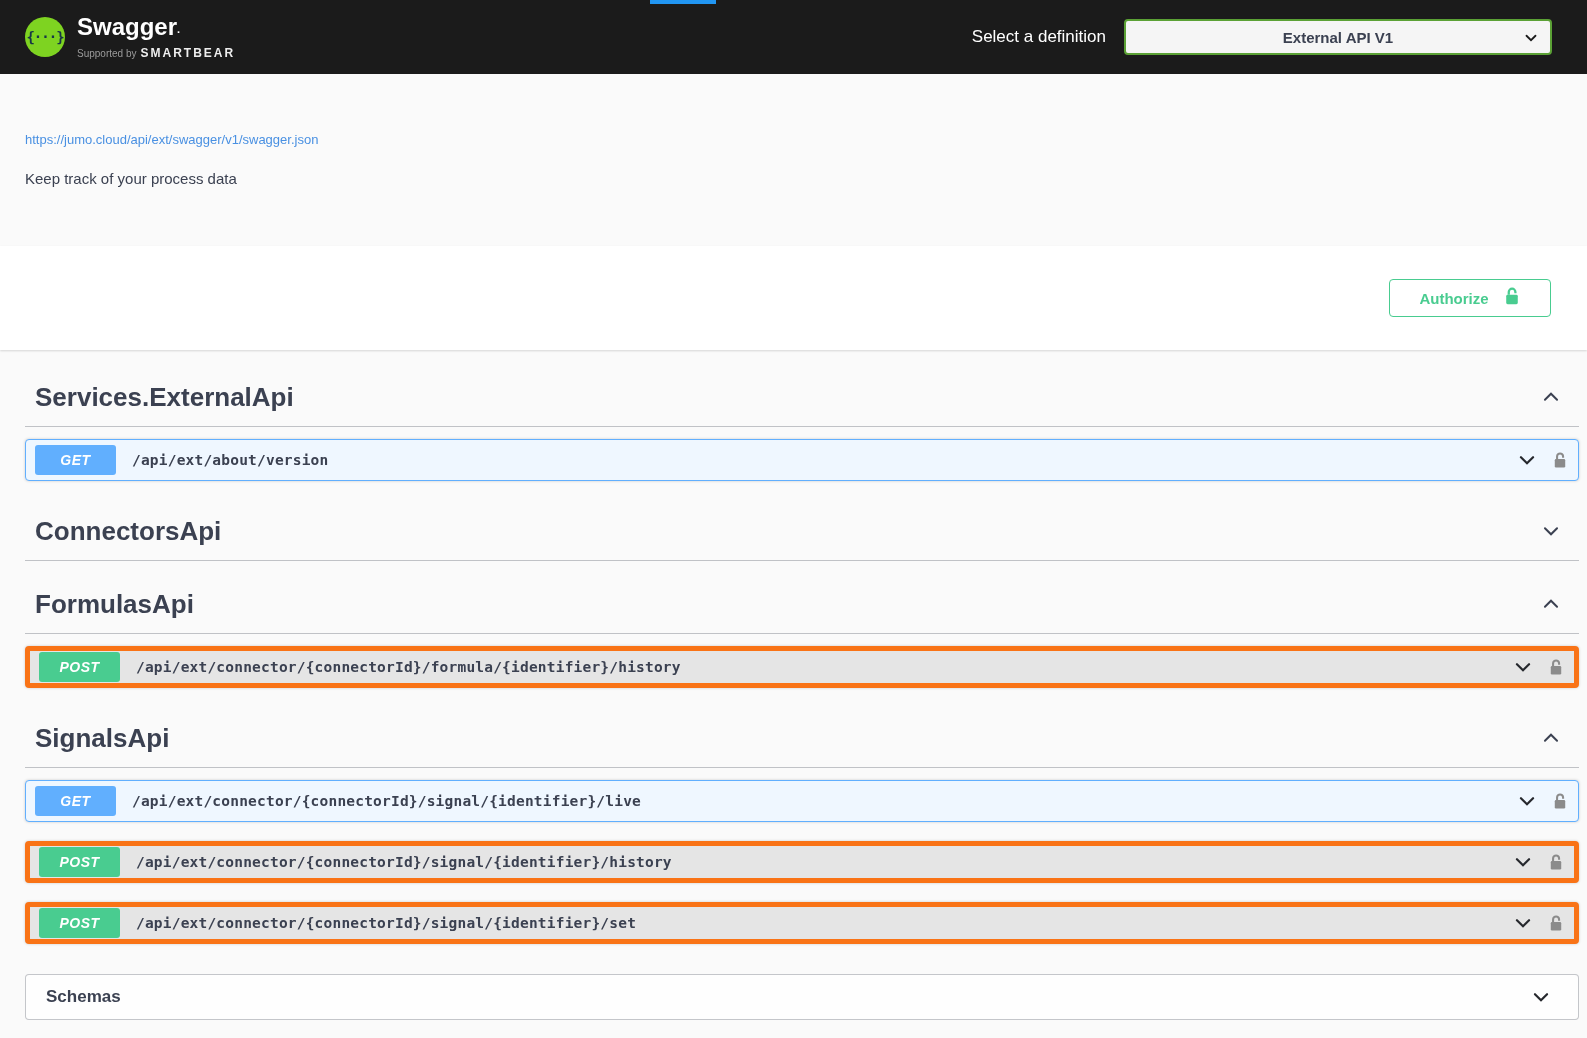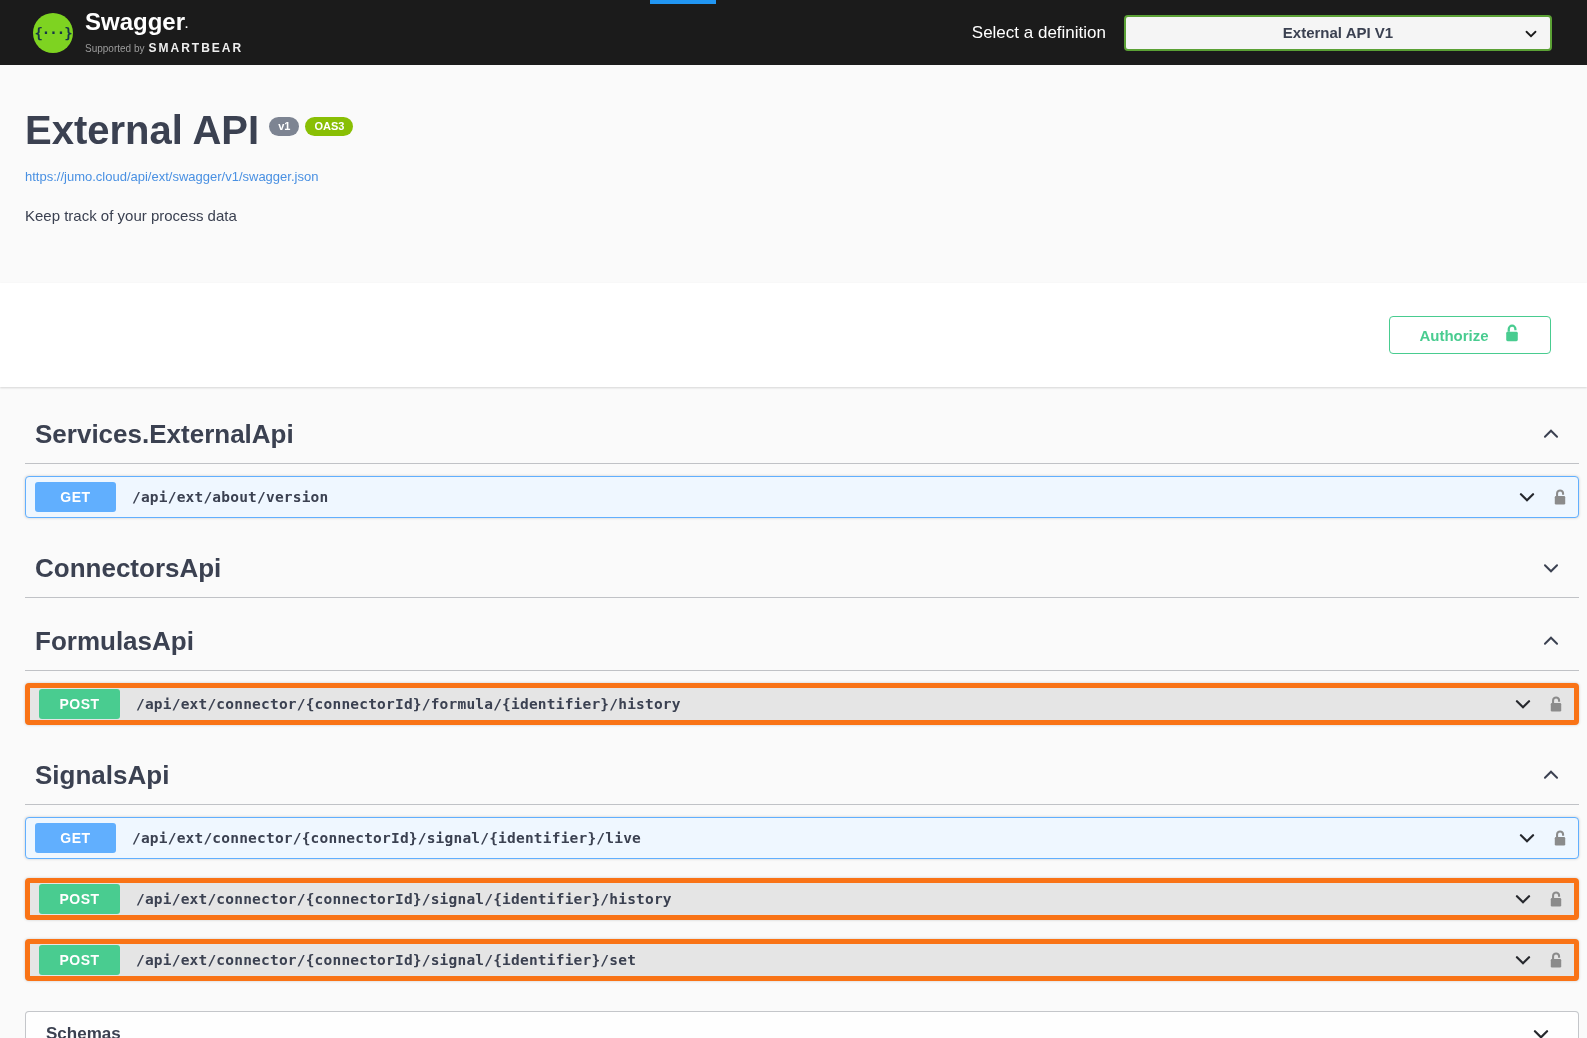--- a/index.html
+++ b/index.html
@@ -10,23 +10,23 @@
     color: #3b4151;
     position: relative;
     overflow: hidden;
   }
 
   
   .top-accent { position: absolute; top: 0; left: 650px; width: 66px; height: 4px; background: #2196f3; z-index: 10; }
 
   
   .topbar {
-    height: 65px; background: #1b1b1b;
+    height: 74px; background: #1b1b1b;
     display: flex; align-items: center; justify-content: space-between;
-    padding: 0 35px 0 33px;
+    padding: 0 35px 0 25px;
   }
   .topbar-left { display: flex; align-items: center; gap: 12px; cursor: pointer; }
   .logo-circle {
     width: 40px; height: 40px; border-radius: 50%; background: #7ed321;
     display: flex; align-items: center; justify-content: center;
   }
   .logo-circle::after {
     content: "{\00B7\00B7\00B7}";
     font-family: "DejaVu Sans Mono", monospace;
     font-weight: bold; font-size: 14px; color: #173647; letter-spacing: -1px;
@@ -97,20 +97,21 @@
     padding: 0 10px 0 9px;
     box-shadow: 0 0 3px rgba(0,0,0,0.19);
     cursor: pointer;
   }
   .opblock.get  { background: #eff7ff; border: 1px solid #61affe; }
   .opblock.post { background: #e5e5e5; border: 5px solid #f97316; }
   .method-badge {
     min-width: 81px; text-align: center; padding: 7px 0;
     border-radius: 3px; color: #ffffff; font-size: 14px; font-weight: bold;
     letter-spacing: 0.5px;
+    font-style: italic;
   }
   .opblock.get  .method-badge { background: #61affe; }
   .opblock.post .method-badge { background: #49cc90; }
   .op-path {
     margin-left: 16px;
     font-family: "DejaVu Sans Mono", monospace;
     font-size: 14.5px; font-weight: bold; color: #3b4151; letter-spacing: 0.2px;
   }
   .op-actions { margin-left: auto; display: flex; align-items: center; gap: 14px; }
   .op-actions .lock-btn, .op-actions .chevron-btn { background: none; border: none; cursor: pointer; display: flex; align-items: center; }
@@ -148,27 +149,20 @@
       <span class="select-chevron">
         <svg width="18" height="18" viewBox="0 0 20 20">
             <path d="M5 7.5 l5 5 5-5" fill="none" stroke="#1b1b1b" stroke-width="2" stroke-linecap="round"></path>
           </svg>
       </span>
     </div>
   </div>
 </header>
 
 <section class="info-section">
-  <div class="title-row">
-    <h1 class="api-title">External API</h1>
-    <div class="badges">
-      <span class="pill pill-version">v1</span>
-      <span class="pill pill-oas">OAS3</span>
-    </div>
-  </div>
   <a class="spec-url">https://jumo.cloud/api/ext/swagger/v1/swagger.json</a>
   <p class="api-description">Keep track of your process data</p>
 </section>
 
 <section class="scheme-container">
   <button class="authorize-btn">
     <span>Authorize</span>
     <span>
       <svg width="18" height="21" viewBox="0 0 20 24">
         <path d="M6.3 10 V6.9 a3.8 3.8 0 0 1 7.6 0 V8.4" fill="none" stroke="#49cc90" stroke-width="2.6"></path>

